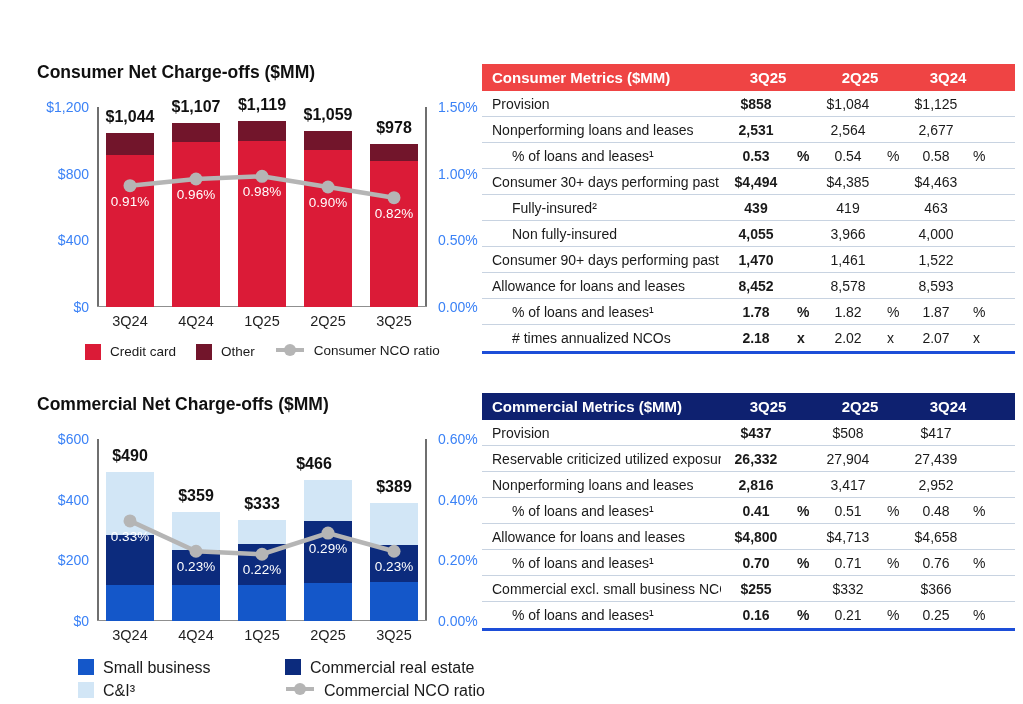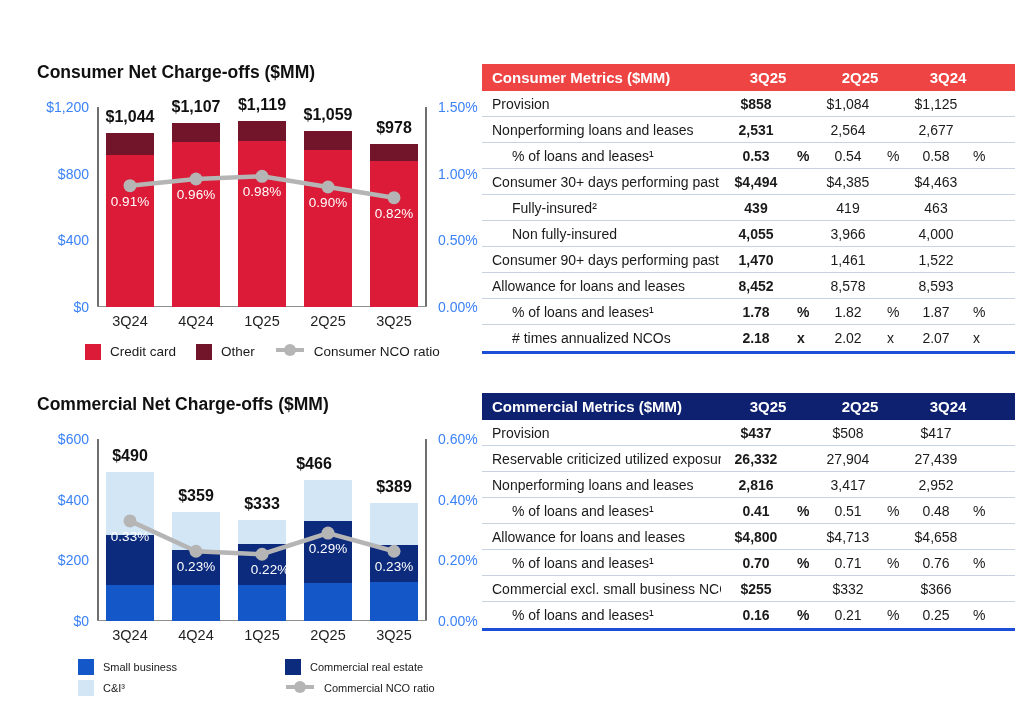--- a/index.html
+++ b/index.html
@@ -20,22 +20,22 @@
   .baseline{position:absolute;left:0;bottom:0;width:330px;height:1px;background:#8f8f8f;}
   .bar-seg{position:absolute;width:48px;}
   .total{position:absolute;width:66px;text-align:center;font-size:16px;font-weight:700;color:#111;
          white-space:nowrap;z-index:4;}
   .rlabel{position:absolute;width:66px;text-align:center;font-size:13.5px;color:#fff;z-index:3;}
   .line-svg{position:absolute;left:0;top:0;overflow:visible;z-index:2;}
   .cats{position:relative;margin:6px 0 0 62px;width:330px;height:20px;}
   .cat{position:absolute;width:66px;text-align:center;font-size:14.5px;color:#1f1f1f;}
   .legend-row{margin:10px 0 0 50px;display:flex;gap:20px;align-items:center;font-size:13.5px;}
   .legend-grid{margin:12px 0 0 43px;display:grid;grid-template-columns:207px auto;
-         row-gap:5px;font-size:11px;}
-  .legend-item{display:flex;align-items:center;gap:9px;white-space:nowrap;}
+         row-gap:5px;font-size:16px;}
+  .legend-item{display:flex;gap:9px;white-space:nowrap;}
   .swatch{display:inline-block;width:16px;height:16px;flex:0 0 16px;}
   
   .metrics-table{position:absolute;left:482px;width:533px;}
   #consumer-table{top:64px;}
   #commercial-table{top:393px;}
   .t-header{display:grid;grid-template-columns:229px 94px 90px 86px;align-items:center;
          height:27px;background:#0e2170;color:#fff;font-weight:700;font-size:15px;
          padding:0 2px 0 10px;box-sizing:border-box;}
   .th-col{text-align:center;}
   .t-body{border-bottom:3px solid #1d4ed8;}
@@ -163,21 +163,21 @@
           <svg width="330" height="182" class="line-svg">
             <polyline fill="none" stroke="#B5B5B5" stroke-width="4.5" points="33,81.89999999999999 99,112.23333333333333 165,115.26666666666667 231,94.03333333333333 297,112.23333333333333"></polyline>
             <circle cx="33" cy="81.89999999999999" r="6.5" fill="#B5B5B5"></circle>
             <circle cx="99" cy="112.23333333333333" r="6.5" fill="#B5B5B5"></circle>
             <circle cx="165" cy="115.26666666666667" r="6.5" fill="#B5B5B5"></circle>
             <circle cx="231" cy="94.03333333333333" r="6.5" fill="#B5B5B5"></circle>
             <circle cx="297" cy="112.23333333333333" r="6.5" fill="#B5B5B5"></circle>
           </svg>
           <div class="rlabel" style="left: 0px; top: 89.9px;">0.33%</div>
           <div class="rlabel" style="left: 66px; top: 120.233px;">0.23%</div>
-          <div class="rlabel" style="left: 140px; top: 123.267px;">0.22%</div>
+          <div class="rlabel" style="left: 132px; top: 123.267px;">0.22%</div>
           <div class="rlabel" style="left: 198px; top: 102.033px;">0.29%</div>
           <div class="rlabel" style="left: 264px; top: 120.233px;">0.23%</div>
         </div>
       </div>
       <div class="cats">
         <span class="cat" style="left: 0px;">3Q24</span>
         <span class="cat" style="left: 66px;">4Q24</span>
         <span class="cat" style="left: 132px;">1Q25</span>
         <span class="cat" style="left: 198px;">2Q25</span>
         <span class="cat" style="left: 264px;">3Q25</span>

